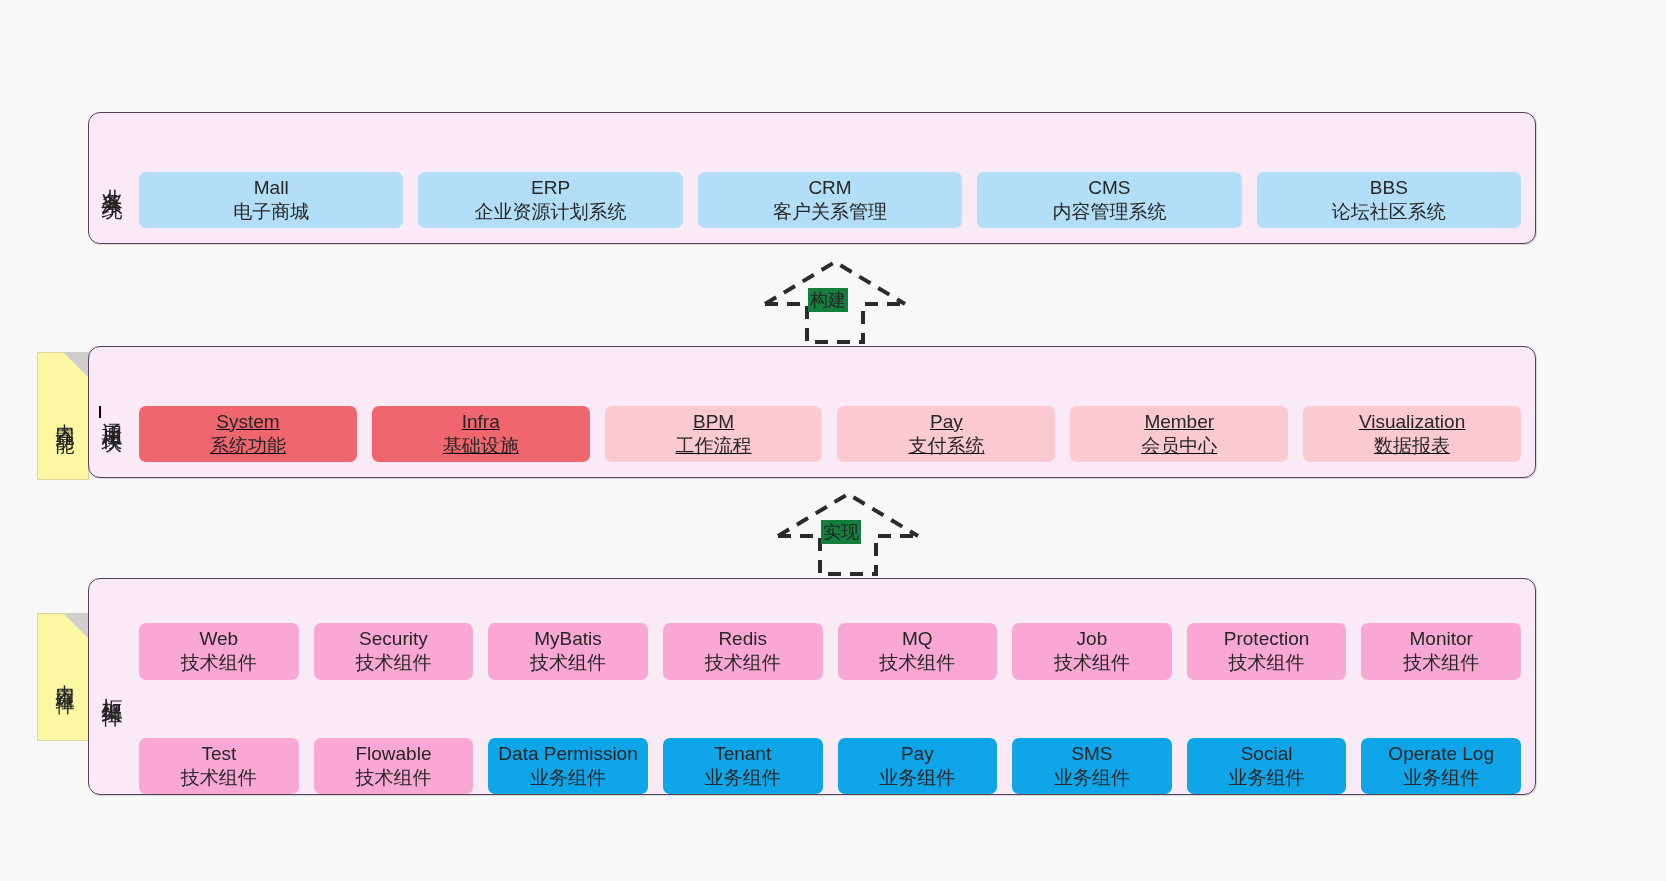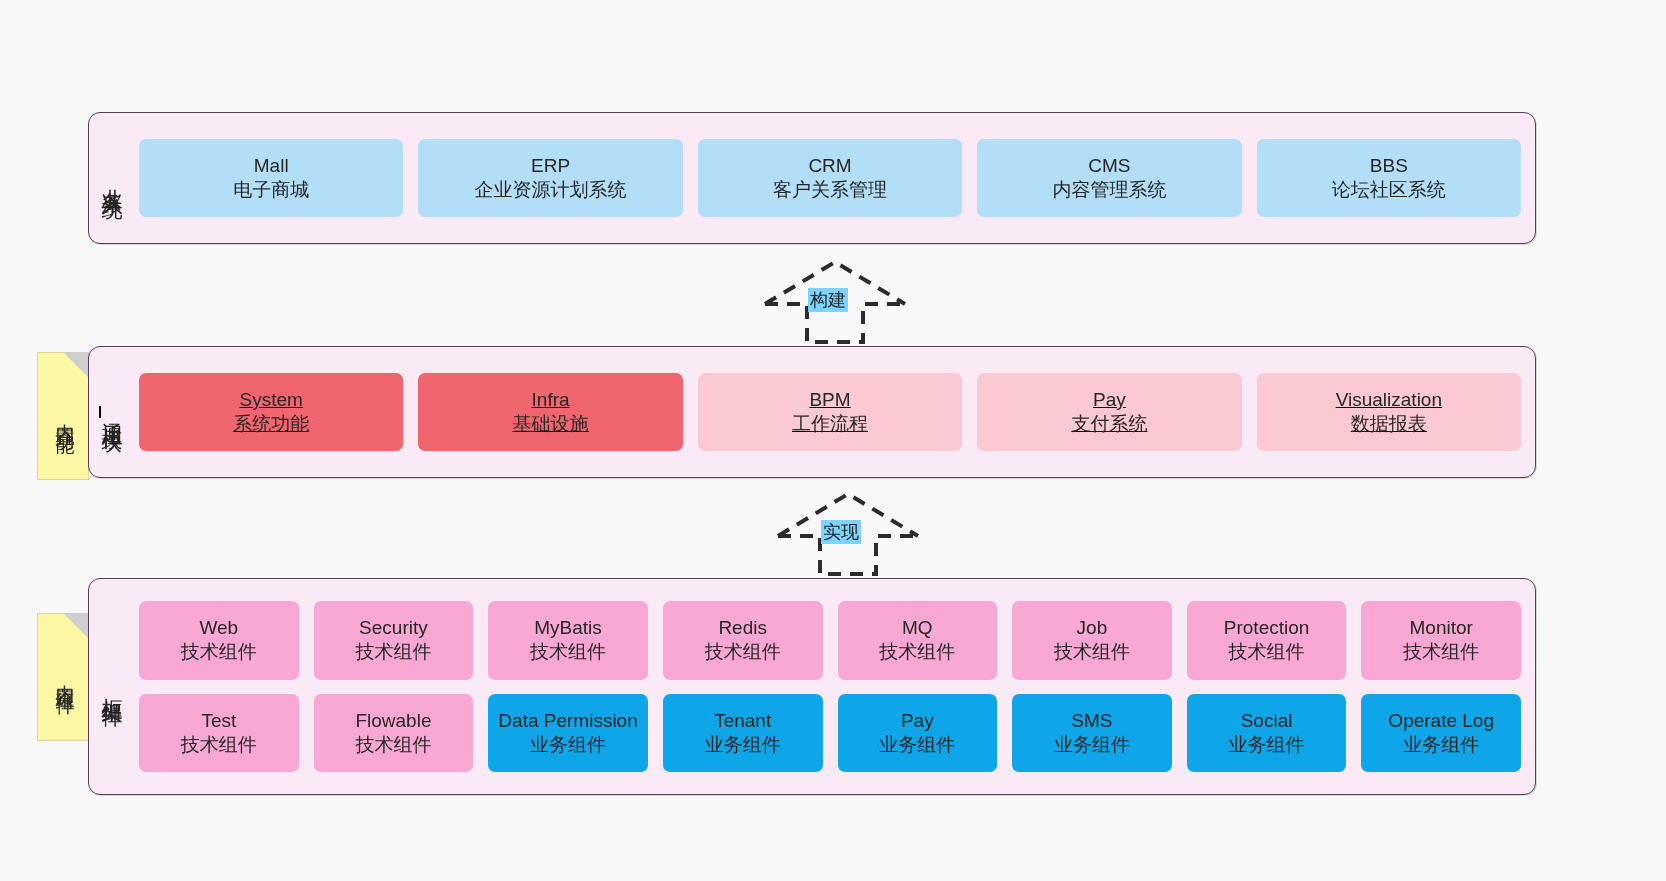--- a/index.html
+++ b/index.html
@@ -58,23 +58,24 @@
     flex: 1 1 0;
     border-radius: 7px;
     display: flex;
     flex-direction: column;
     align-items: center;
     justify-content: center;
     text-align: center;
     color: #262626;
     font-size: 19px;
     line-height: 1.28;
-    padding: 15px 6px;
+    padding: 4px 6px;
     box-sizing: border-box;
     user-select: none;
+    margin-top: 44px;
   }
   .cell .l1 { display: block; }
   .cell .l2 { display: block; }
 
   
   .c-blue        { background: #b3def8; }
   .c-red-strong  { background: #f0666e; }
   .c-red-soft    { background: #fbc9d2; }
   .c-green-strong{ background: #f9a8d4; }
   .c-green-soft  { background: #0ea5e9; }
@@ -106,21 +107,21 @@
   }
   .note .note-text { padding-left: 4px; }
 
   
   .arrow { position: absolute; }
   .arrow svg { display: block; overflow: visible; }
   .arrow-label {
     position: absolute;
     font-size: 18px;
     color: #232323;
-    background: #7dd3fc;
+    background: #15803d;
     padding: 0 2px;
     white-space: nowrap;
     user-select: none;
   }
 </style>
 </head>
 <body>
 
 <div id="canvas">
 
@@ -178,20 +179,24 @@
         </div>
         <div class="cell c-red-soft">
           <span class="l1">BPM</span>
           <span class="l2">工作流程</span>
         </div>
         <div class="cell c-red-soft">
           <span class="l1">Pay</span>
           <span class="l2">支付系统</span>
         </div>
         <div class="cell c-red-soft">
+          <span class="l1">Member</span>
+          <span class="l2">会员中心</span>
+        </div>
+        <div class="cell c-red-soft">
           <span class="l1">Visualization</span>
           <span class="l2">数据报表</span>
         </div>
       </div>
     </div>
   </div>
 
   <div class="arrow" style="left:773px; top:490px; width:150px; height:86px;">
     <svg width="150" height="86" viewBox="0 0 150 86" aria-hidden="true">
       <path d="M 5 46 L 75 4 L 145 46" fill="none" stroke="#2b2b2b" stroke-width="4" stroke-dasharray="13,9" stroke-linecap="butt"></path>

